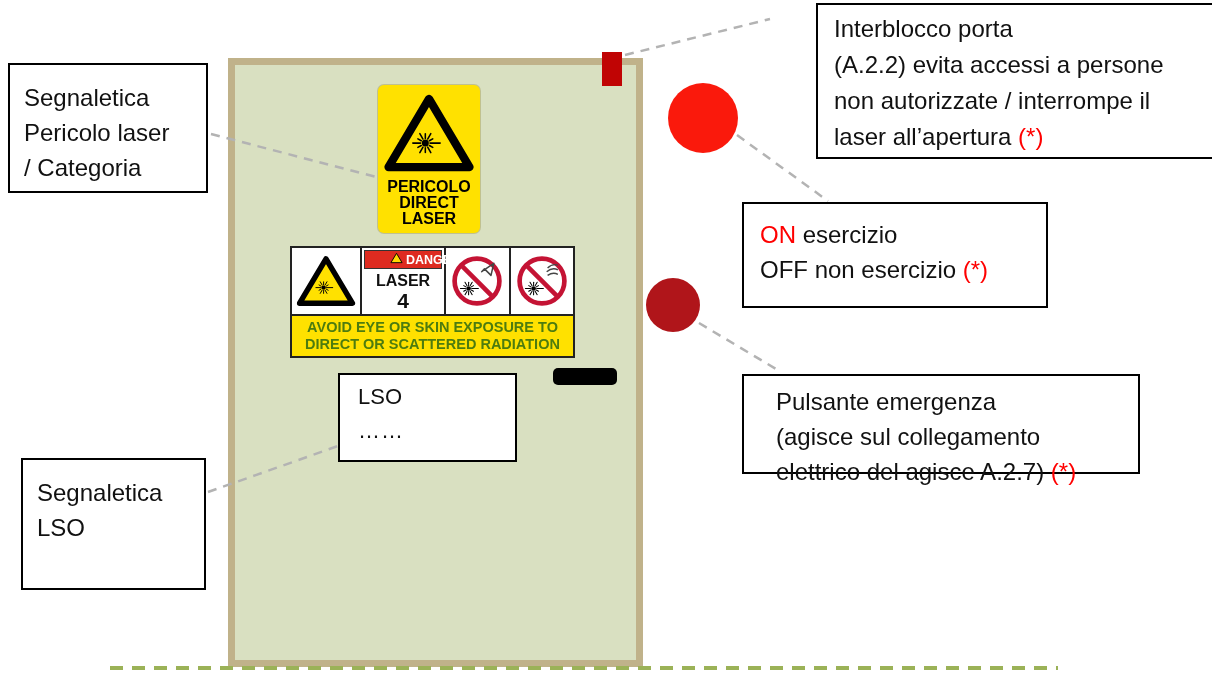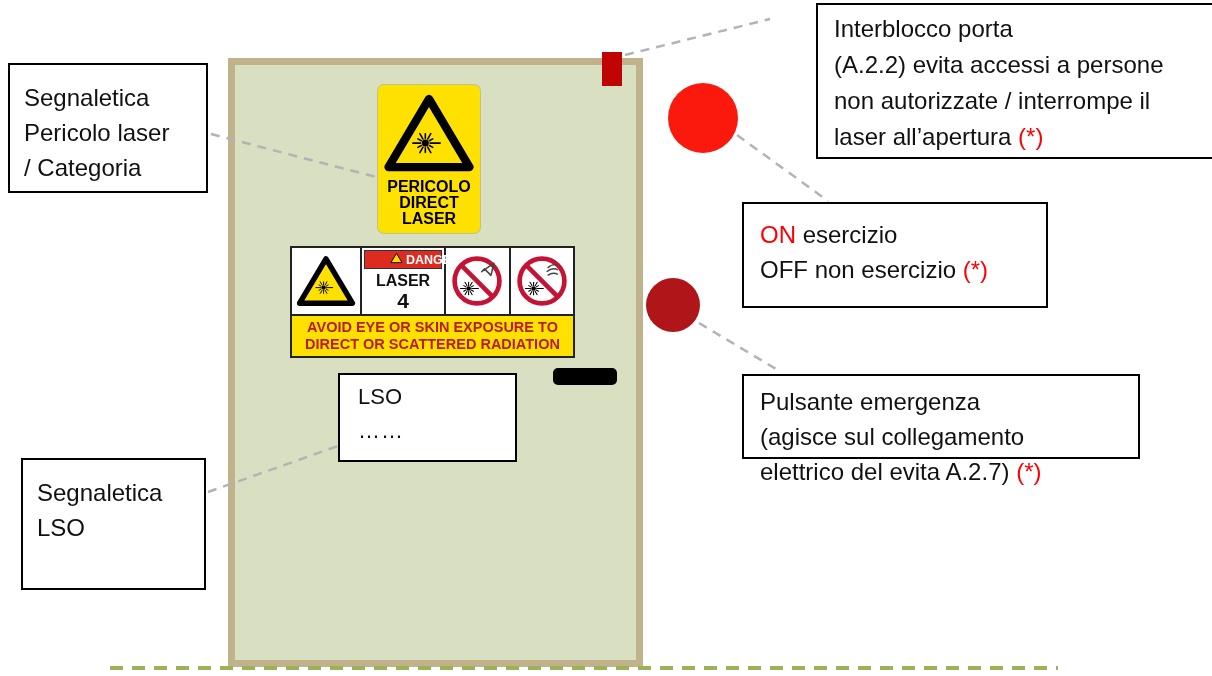--- a/index.html
+++ b/index.html
@@ -34,42 +34,42 @@
   .danger-head{
     width:100%;box-sizing:border-box;background:var(--danger-red);color:#fff;
     font-weight:bold;font-size:12.5px;height:19px;display:flex;align-items:center;
     justify-content:center;gap:3px;border:1px solid #333;padding-left:44px;
   }
   .danger-word{font-weight:bold;font-size:16px;line-height:19px;margin-top:2px;}
   .danger-class{font-weight:bold;font-size:21px;line-height:22px;}
   .danger-strip{
     height:40px;background:var(--sign-yellow);border-top:2px solid #222;
     display:flex;flex-direction:column;align-items:center;justify-content:center;
-    font-weight:bold;font-size:14.5px;line-height:17.5px;text-align:center;color:#b91c1c;
+    font-weight:bold;font-size:14.5px;line-height:17.5px;text-align:center;color:#4d7c0f;
   }
   
   .lso-box{
     position:absolute;left:338px;top:373px;width:179px;height:89px;background:#fff;
     border:2px solid #000;box-sizing:border-box;padding:9px 18px;font-size:22px;line-height:26px;
   }
   .lso-dots{margin-top:8px;letter-spacing:1px;font-size:22px;}
   .handle{position:absolute;left:553px;top:368px;width:64px;height:17px;background:#000;border-radius:5px;}
   .interlock{position:absolute;left:602px;top:52px;width:20px;height:34px;background:var(--interlock-red);}
   .btn-onoff{position:absolute;left:668px;top:83px;width:70px;height:70px;border-radius:50%;background:var(--button-on-off-red);}
   .btn-emergency{position:absolute;left:646px;top:278px;width:54px;height:54px;border-radius:50%;background:var(--button-emergency-red);}
   
   .callout{
     position:absolute;background:#fff;border:2px solid #000;box-sizing:border-box;
     font-size:24px;line-height:35px;padding:15px 14px;white-space:nowrap;
   }
   #co-segnaletica{left:8px;top:63px;width:200px;height:130px;}
   #co-indicazione{left:21px;top:458px;width:185px;height:132px;}
   #co-interblocco{left:816px;top:3px;width:434px;height:156px;line-height:36px;padding:6px 16px;}
   #co-onoff{left:742px;top:202px;width:306px;height:106px;padding:13px 16px;}
-  #co-emergenza{left:742px;top:374px;width:398px;height:85px;padding:8px 16px;}
+  #co-emergenza{left:742px;top:374px;width:398px;height:100px;padding:8px 32px;}
   .red{color:var(--accent-text-red);}
   
   .overlay{position:absolute;left:0;top:0;pointer-events:none;}
   .connector{stroke:var(--connector-gray);stroke-width:2.5;stroke-dasharray:9 7;fill:none;}
   .floorline{stroke:var(--floor-dash-olive);stroke-width:4;stroke-dasharray:13 9;fill:none;}
 </style>
 </head>
 <body>
 
 <div class="canvas">
@@ -184,21 +184,21 @@
   </div>
 
   <div class="callout" id="co-onoff">
     <div><span class="red">ON</span><span> esercizio</span></div>
     <div><span>OFF non esercizio </span><span class="red">(*)</span></div>
   </div>
 
   <div class="callout" id="co-emergenza">
     <div>Pulsante emergenza</div>
     <div>(agisce sul collegamento</div>
-    <div><span>elettrico del evita A.2.7) </span><span class="red">(*)</span></div>
+    <div><span>elettrico del agisce A.2.7) </span><span class="red">(*)</span></div>
   </div>
 
   <svg class="overlay" width="1212" height="676">
     <path class="connector" d="M211 134 L380 178"></path>
     <path class="connector" d="M625 55 L770 19"></path>
     <path class="connector" d="M737 135 L828 201"></path>
     <path class="connector" d="M699 323 L781 372"></path>
     <path class="connector" d="M208 492 L338 446"></path>
     <path class="floorline" d="M110 668 L1058 668"></path>
   </svg>

